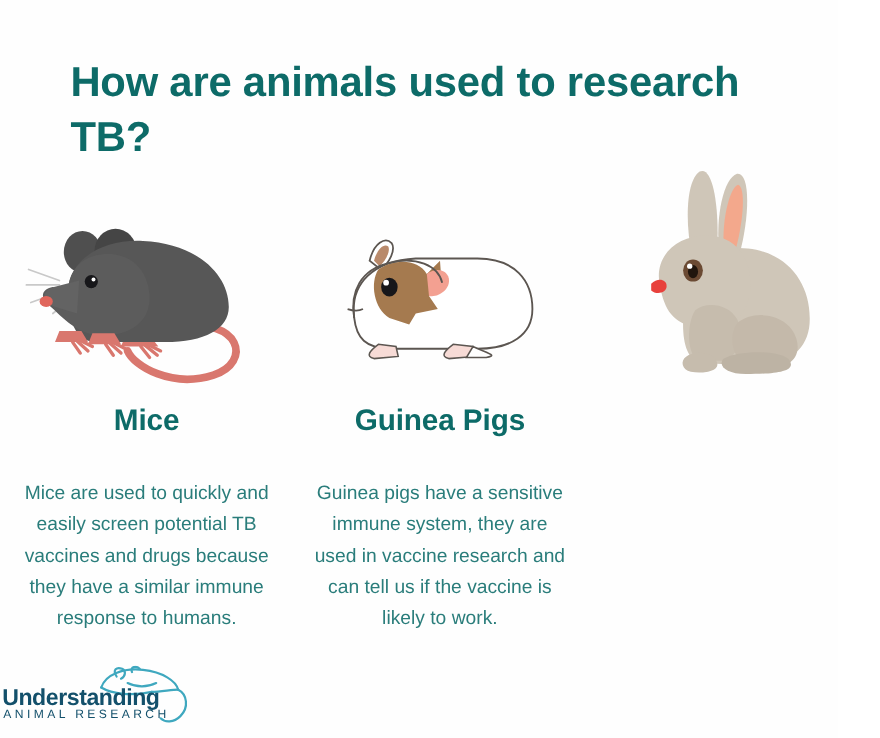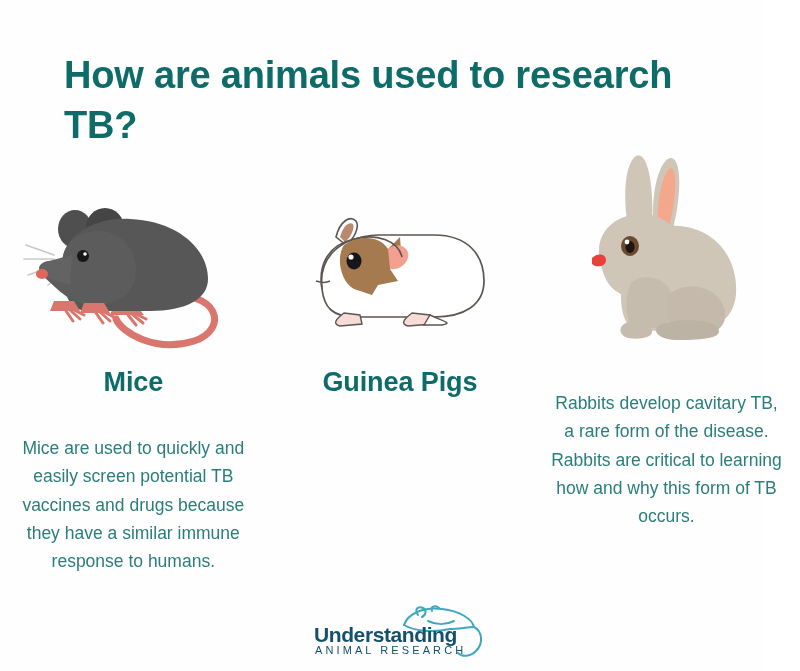--- a/index.html
+++ b/index.html
@@ -68,21 +68,20 @@
     text-align: center;
     margin-top: 36px;
     width: 232px;
   }
   .logo {
     position: absolute;
     left: 0;
     bottom: 12px;
     width: 800px;
     display: flex;
-    justify-content: center;
     align-items: center;
   }
   .logo-inner {
     position: relative;
     width: 176px;
     height: 52px;
   }
   .logo-word {
     position: absolute;
     left: 2px;
@@ -193,20 +192,21 @@
 
           <path d="M30 96 C 26 72, 36 52, 62 46 C 86 40, 106 48, 110 64" fill="none" stroke="#5c5651" stroke-width="1.7"></path>
 
           <path d="M24 88 C 30 90, 34 90, 38 88" stroke="#5c5651" stroke-width="1.5" fill="none"></path>
 
           <ellipse cx="62" cy="68" rx="7.5" ry="8.5" fill="#16161a"></ellipse>
           <circle cx="59" cy="64" r="2.6" fill="#ffffff"></circle>
         </svg>
       </div>
       <div class="col-heading">Guinea Pigs</div>
+      <div class="col-body">Guinea pigs have a sensitive immune system, they are used in vaccine research and can tell us if the vaccine is likely to work.</div>
     </div>
 
     <div class="col">
       <div class="art">
         <svg width="200" height="205" viewBox="0 0 200 205" aria-hidden="true">
 
           <path d="M64 88 C 56 54, 58 16, 70 8 C 82 2, 88 40, 86 78 Z" fill="#cfc6b8"></path>
 
           <path d="M88 84 C 84 48, 92 14, 104 10 C 116 8, 116 48, 106 84 Z" fill="#cfc6b8"></path>
           <path d="M92 78 C 90 50, 98 22, 105 20 C 112 22, 110 52, 103 78 Z" fill="#f3a88c"></path>
@@ -229,21 +229,20 @@
           <path d="M58 176 C 66 170, 84 172, 86 182 C 88 190, 72 192, 62 190
                    C 54 188, 52 180, 58 176 Z" fill="#c6bcad"></path>
 
           <path d="M26 110 C 32 104, 40 106, 40 112 C 40 119, 30 120, 26 116 Z" fill="#e8413c"></path>
 
           <ellipse cx="64" cy="98" rx="9" ry="10" fill="#6b4a33"></ellipse>
           <ellipse cx="64" cy="99" rx="4.6" ry="6" fill="#20150d"></ellipse>
           <circle cx="61" cy="94" r="2.4" fill="#ffffff"></circle>
         </svg>
       </div>
-      <div class="col-body">Rabbits develop cavitary TB, a rare form of the disease. Rabbits are critical to learning how and why this form of TB occurs.</div>
     </div>
 
   </div>
 
   <div class="logo">
     <div class="logo-inner">
       <div class="logo-mark">
         <svg width="90" height="54" viewBox="0 0 90 54" aria-hidden="true">
           <g fill="none" stroke="#3fa8bf" stroke-width="2" stroke-linecap="round">
             <path d="M6 20 C 10 8, 26 2, 44 4 C 62 6, 74 14, 76 22"></path>

